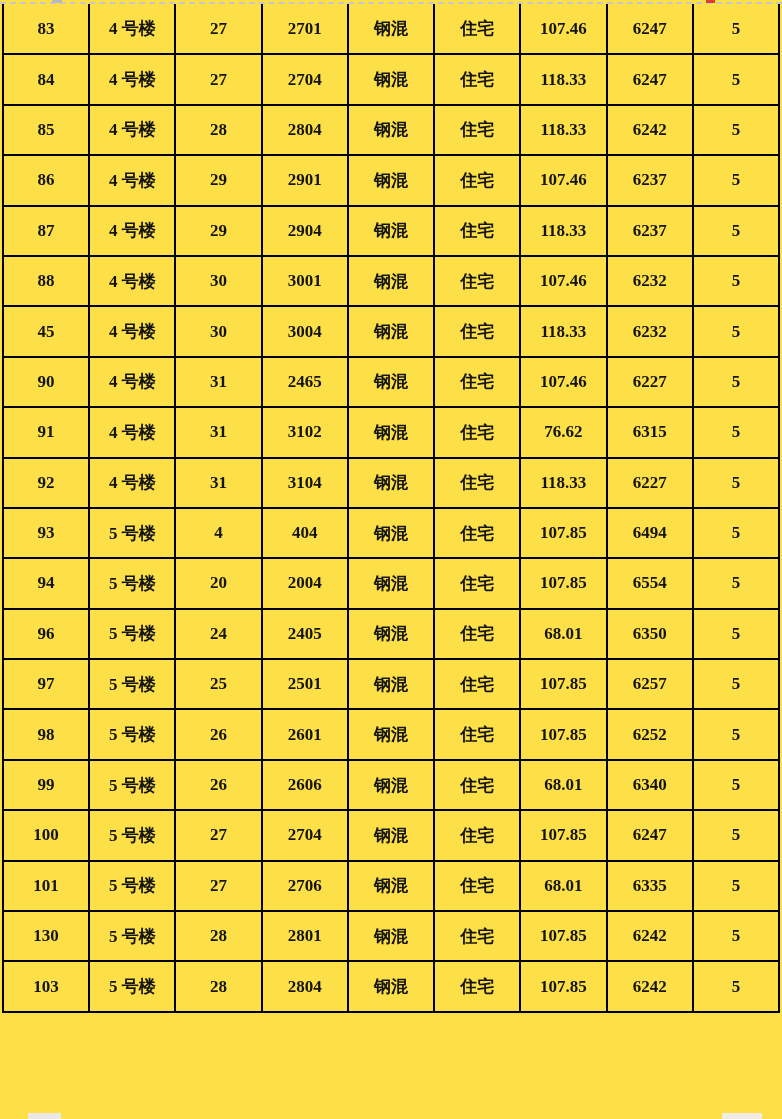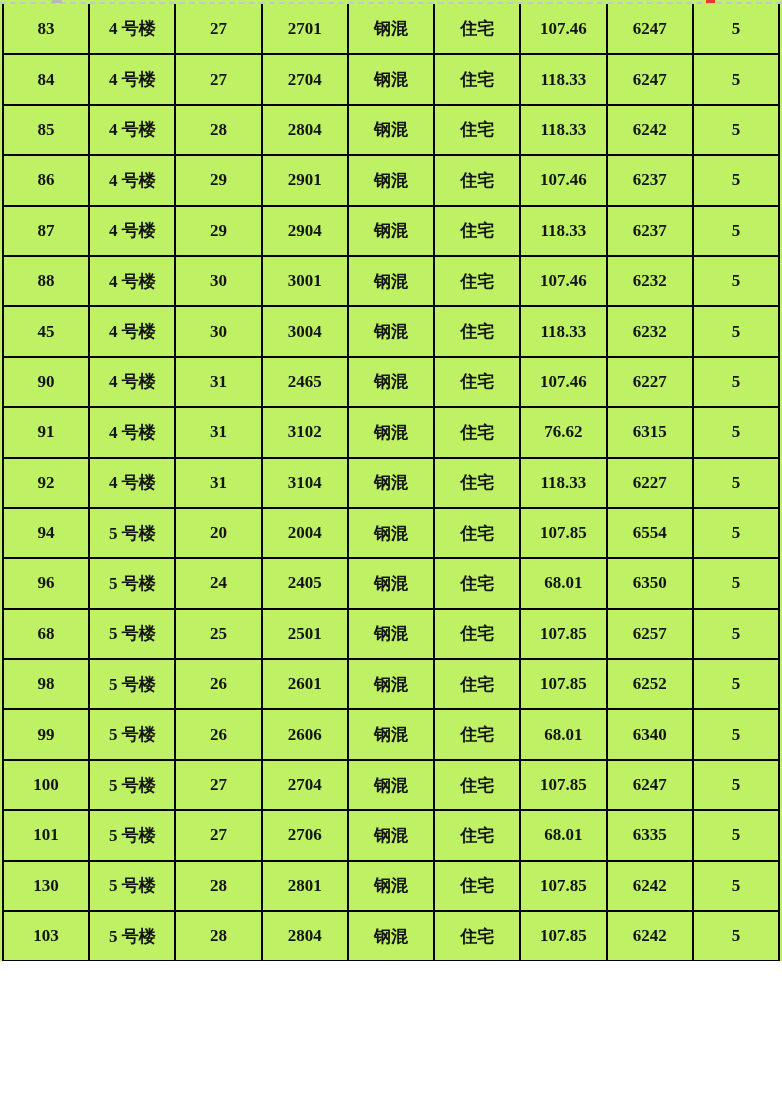--- a/index.html
+++ b/index.html
@@ -3,22 +3,22 @@
 <meta charset="utf-8">
 <style>
   html, body {
     margin: 0;
     padding: 0;
     background: #ffffff;
   }
   #screen {
     position: relative;
     width: 782px;
-    height: 961px;
-    background: #bef264;
+    height: 1119px;
+    background: #fde047;
     overflow: hidden;
     font-family: "Liberation Serif", "DejaVu Serif", serif;
   }
   
   .page-break-line {
     position: absolute;
     top: 2px;
     left: 0;
     width: 782px;
     height: 0;
@@ -198,20 +198,31 @@
           <td>4 号楼</td>
           <td>31</td>
           <td>3104</td>
           <td>钢混</td>
           <td>住宅</td>
           <td>118.33</td>
           <td>6227</td>
           <td>5</td>
         </tr>
         <tr>
+          <td>93</td>
+          <td>5 号楼</td>
+          <td>4</td>
+          <td>404</td>
+          <td>钢混</td>
+          <td>住宅</td>
+          <td>107.85</td>
+          <td>6494</td>
+          <td>5</td>
+        </tr>
+        <tr>
           <td>94</td>
           <td>5 号楼</td>
           <td>20</td>
           <td>2004</td>
           <td>钢混</td>
           <td>住宅</td>
           <td>107.85</td>
           <td>6554</td>
           <td>5</td>
         </tr>
@@ -220,21 +231,21 @@
           <td>5 号楼</td>
           <td>24</td>
           <td>2405</td>
           <td>钢混</td>
           <td>住宅</td>
           <td>68.01</td>
           <td>6350</td>
           <td>5</td>
         </tr>
         <tr>
-          <td>68</td>
+          <td>97</td>
           <td>5 号楼</td>
           <td>25</td>
           <td>2501</td>
           <td>钢混</td>
           <td>住宅</td>
           <td>107.85</td>
           <td>6257</td>
           <td>5</td>
         </tr>
         <tr>

